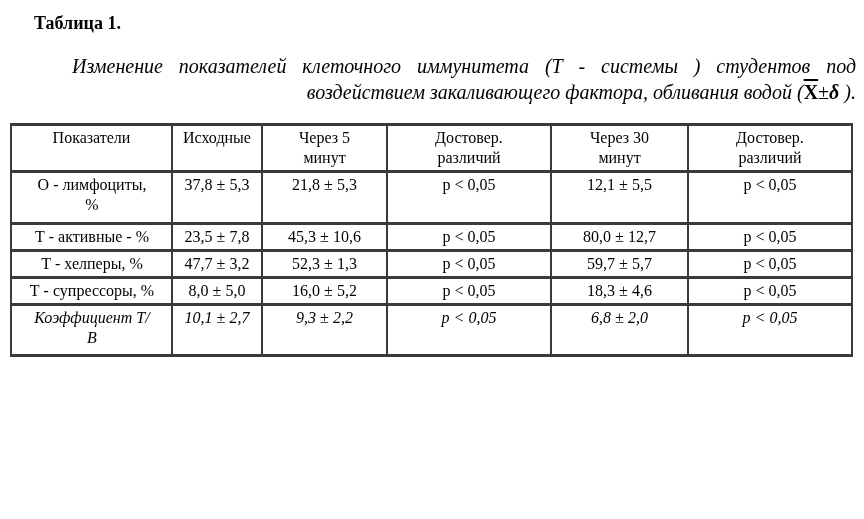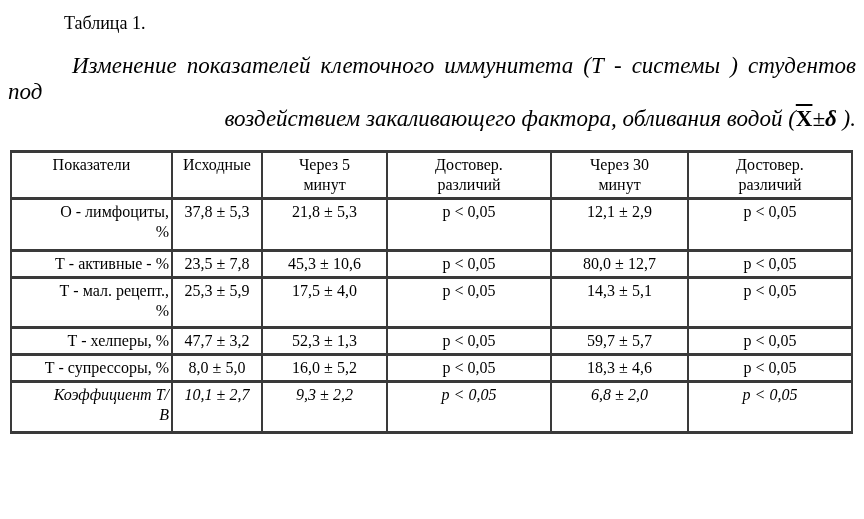--- a/index.html
+++ b/index.html
@@ -8,31 +8,31 @@
     background: #ffffff;
     width: 864px;
     height: 519px;
     overflow: hidden;
     color: #000000;
     font-family: "Liberation Serif", serif;
   }
   .page { width: 864px; height: 519px; }
 
   .doc-title {
-    margin: 12px 0 0 64px;
+    margin: 12px 0 0 34px;
     font-size: 18px;
     line-height: 23px;
-    font-weight: normal;
+    font-weight: bold;
   }
 
   .caption {
     margin: 18px 8px 0 8px;
     width: 848px;
     font-style: italic;
-    font-size: 23px;
+    font-size: 20px;
     line-height: 26px;
   }
   .cap-line1 {
     text-align: justify;
     text-align-last: justify;
     -moz-text-align-last: justify;
     text-indent: 64px;
     white-space: normal;
   }
   .cap-line2 { text-align: right; }
@@ -66,21 +66,21 @@
     border-top-width: 3px;
     border-bottom-width: 3px;
     vertical-align: top;
     white-space: pre-line;
     line-height: 20px;
     padding: 2px 2px;
     font-weight: normal;
     text-align: center;
     overflow: hidden;
   }
-  .tbl td.lbl { text-align: right; padding-left: 3px; }
+  .tbl td.lbl { text-align: center; padding-left: 3px; }
   .tbl td.val { white-space: nowrap; }
   .tbl sub { font-size: 11px; line-height: 0; }
 
   thead tr       { height: 47px; }
   tbody tr.r1    { height: 52px; }
   tbody tr.r2    { height: 25px; }
   tbody tr.r3    { height: 25px; }
   tbody tr.r4    { height: 50px; }
   tbody tr.r5    { height: 26px; }
   tbody tr.r6    { height: 26px; }
@@ -123,38 +123,29 @@
 различий</th>
       </tr>
     </thead>
     <tbody>
       <tr class="r1">
         <td class="lbl">О - лимфоциты,
 %</td>
         <td class="val">37,8 ± 5,3</td>
         <td class="val">21,8 ± 5,3</td>
         <td class="val">p &lt; 0,05</td>
-        <td class="val">12,1 ± 2,9</td>
+        <td class="val">12,1 ± 5,5</td>
         <td class="val">p &lt; 0,05</td>
       </tr>
       <tr class="r3">
         <td class="lbl">Т - активные - %</td>
         <td class="val">23,5 ± 7,8</td>
         <td class="val">45,3 ± 10,6</td>
         <td class="val">p &lt; 0,05</td>
         <td class="val">80,0 ± 12,7</td>
-        <td class="val">p &lt; 0,05</td>
-      </tr>
-      <tr class="r4">
-        <td class="lbl">Т - мал. рецепт.,
-%</td>
-        <td class="val">25,3 ± 5,9</td>
-        <td class="val">17,5 ± 4,0</td>
-        <td class="val">p &lt; 0,05</td>
-        <td class="val">14,3 ± 5,1</td>
         <td class="val">p &lt; 0,05</td>
       </tr>
       <tr class="r6">
         <td class="lbl">Т - хелперы, %</td>
         <td class="val">47,7 ± 3,2</td>
         <td class="val">52,3 ± 1,3</td>
         <td class="val">p &lt; 0,05</td>
         <td class="val">59,7 ± 5,7</td>
         <td class="val">p &lt; 0,05</td>
       </tr>

